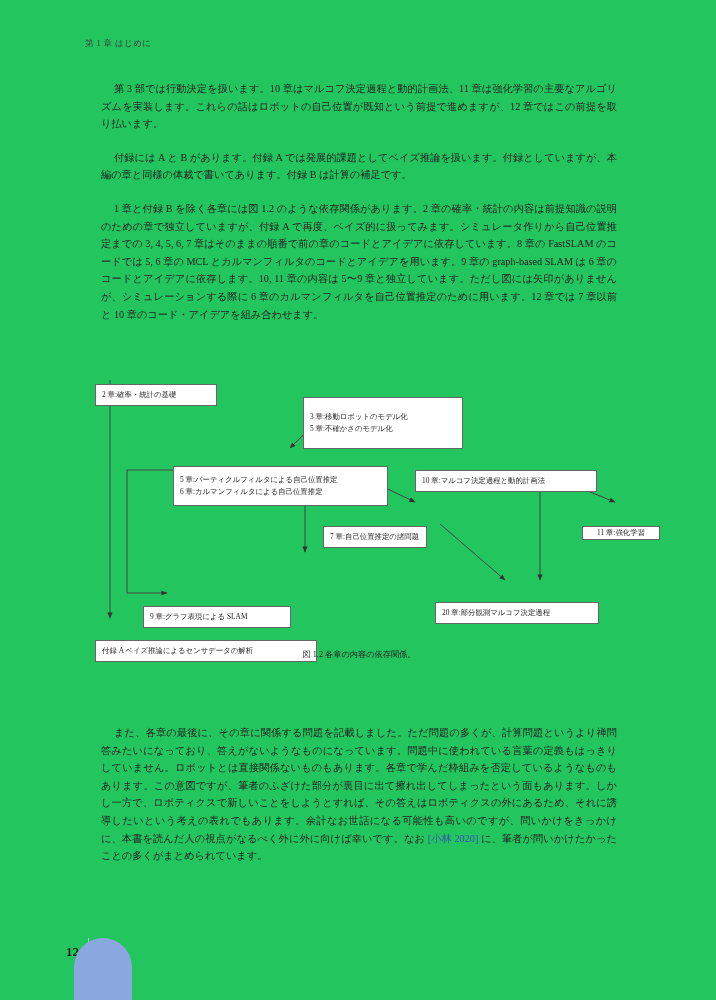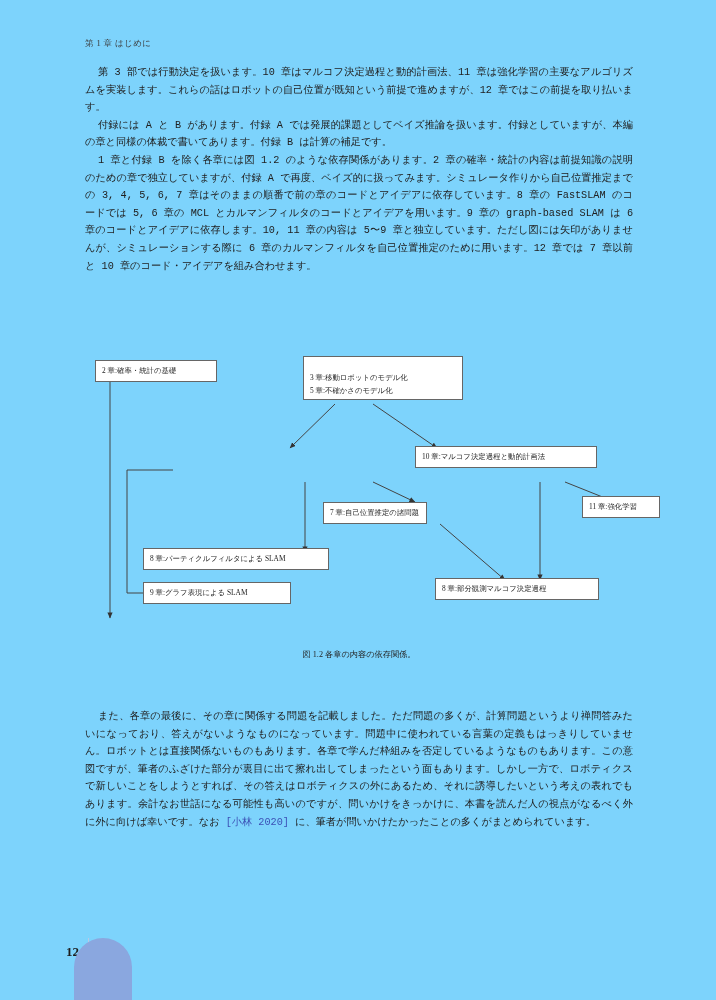--- a/index.html
+++ b/index.html
@@ -13,45 +13,44 @@
     font-family: "Liberation Serif", "DejaVu Serif", serif;
     color: #1b1b1b;
     position: relative;
     overflow: hidden;
   }
   .page {
     position: absolute;
     inset: 0;
     width: 716px;
     height: 1000px;
-    background: #7dd3fc;
+    background: #22c55e;
   }
   .running-head {
     position: absolute;
     left: 85px;
     top: 38px;
     font-size: 8.5px;
     letter-spacing: 0.4px;
     color: #3a3a3a;
   }
   .content {
     position: absolute;
     left: 85px;
     top: 64px;
     width: 548px;
   }
   p.body-par {
-    margin: 0;
+    margin: 16px;
     font-size: 10.2px;
     line-height: 17.6px;
     text-align: justify;
     text-justify: inter-character;
     color: #202020;
     text-indent: 13px;
-    font-family: Liberation Mono, monospace;
   }
 
   .cite {
     color: #3b4fb5;
   }
 
   
   .figure-wrap {
     position: absolute;
     left: 85px;
@@ -71,20 +70,21 @@
     border: 1px solid #666;
     background: #ffffff;
     font-size: 7.4px;
     line-height: 12.5px;
     color: #1d1d1d;
     display: flex;
     flex-direction: column;
     justify-content: center;
     padding: 2px 6px;
     white-space: nowrap;
+    margin-top: 24px;
   }
   .fnode span { display: block; }
   .fig-caption {
     position: absolute;
     left: 0;
     top: 297px;
     width: 548px;
     text-align: center;
     font-size: 8.2px;
     color: #232323;
@@ -161,50 +161,54 @@
         <path d="M455,130 L455,228"></path>
 
         <path d="M480,130 L530,150"></path>
       </g>
     </svg>
 
     <div class="fnode" style="left:10px; top:8px; width:122px; height:22px;">
       <span>2 章:確率・統計の基礎</span>
     </div>
 
-    <div class="fnode" style="left:218px; top:4px; width:160px; height:44px;justify-content:flex-end;">
+    <div class="fnode" style="left:218px; top:21px; width:160px; height:52px;">
       <span>3 章:移動ロボットのモデル化</span>
       <span>5 章:不確かさのモデル化</span>
     </div>
 
+    <div class="fnode" style="left:88px; top:90px; width:215px; height:40px;">
+      <span>5 章:パーティクルフィルタによる自己位置推定</span>
+      <span>6 章:カルマンフィルタによる自己位置推定</span>
+    </div>
 
     <div class="fnode" style="left:330px; top:94px; width:182px; height:22px;padding-left:6px;">
       <span>10 章:マルコフ決定過程と動的計画法</span>
     </div>
 
     <div class="fnode" style="left:238px; top:150px; width:104px; height:22px;">
       <span>7 章:自己位置推定の諸問題</span>
     </div>
 
-    <div class="fnode" style="left:497px; top:144px; width:78px; height:22px;">
+    <div class="fnode" style="left:497px; top:150px; width:78px; height:14px;text-align:center;">
       <span>11 章:強化学習</span>
     </div>
 
-    <div class="fnode" style="left:58px; top:196px; width:186px; height:22px;">
-      <span>8 章:パーティクルフィルタによる SLAM</span>
-    </div>
 
     <div class="fnode" style="left:350px; top:226px; width:164px; height:22px;">
-      <span>8 章:部分観測マルコフ決定過程</span>
+      <span>20 章:部分観測マルコフ決定過程</span>
     </div>
 
     <div class="fnode" style="left:58px; top:230px; width:148px; height:22px;">
       <span>9 章:グラフ表現による SLAM</span>
     </div>
 
+    <div class="fnode" style="left:10px; top:264px; width:222px; height:22px;">
+      <span>付録 A ベイズ推論によるセンサデータの解析</span>
+    </div>
 
     <div class="fig-caption">図 1.2   各章の内容の依存関係。</div>
   </div>
 
   <div class="content" style="top:708px;">
     <p class="body-par"><span>また、各章の最後に、その章に関係する問題を記載しました。ただ問題の多くが、計算問題というより禅問答みたいになっており、答えがないようなものになっています。問題中に使われている言葉の定義もはっきりしていません。ロボットとは直接関係ないものもあります。各章で学んだ枠組みを否定しているようなものもあります。この意図ですが、筆者のふざけた部分が裏目に出て擦れ出してしまったという面もあります。しかし一方で、ロボティクスで新しいことをしようとすれば、その答えはロボティクスの外にあるため、それに誘導したいという考えの表れでもあります。余計なお世話になる可能性も高いのですが、問いかけをきっかけに、本書を読んだ人の視点がなるべく外に外に向けば幸いです。なお </span><span class="cite">[小林 2020]</span><span> に、筆者が問いかけたかったことの多くがまとめられています。</span></p>
   </div>
 
   <div class="folio-rule"></div>
   <div class="folio-num">12</div>

